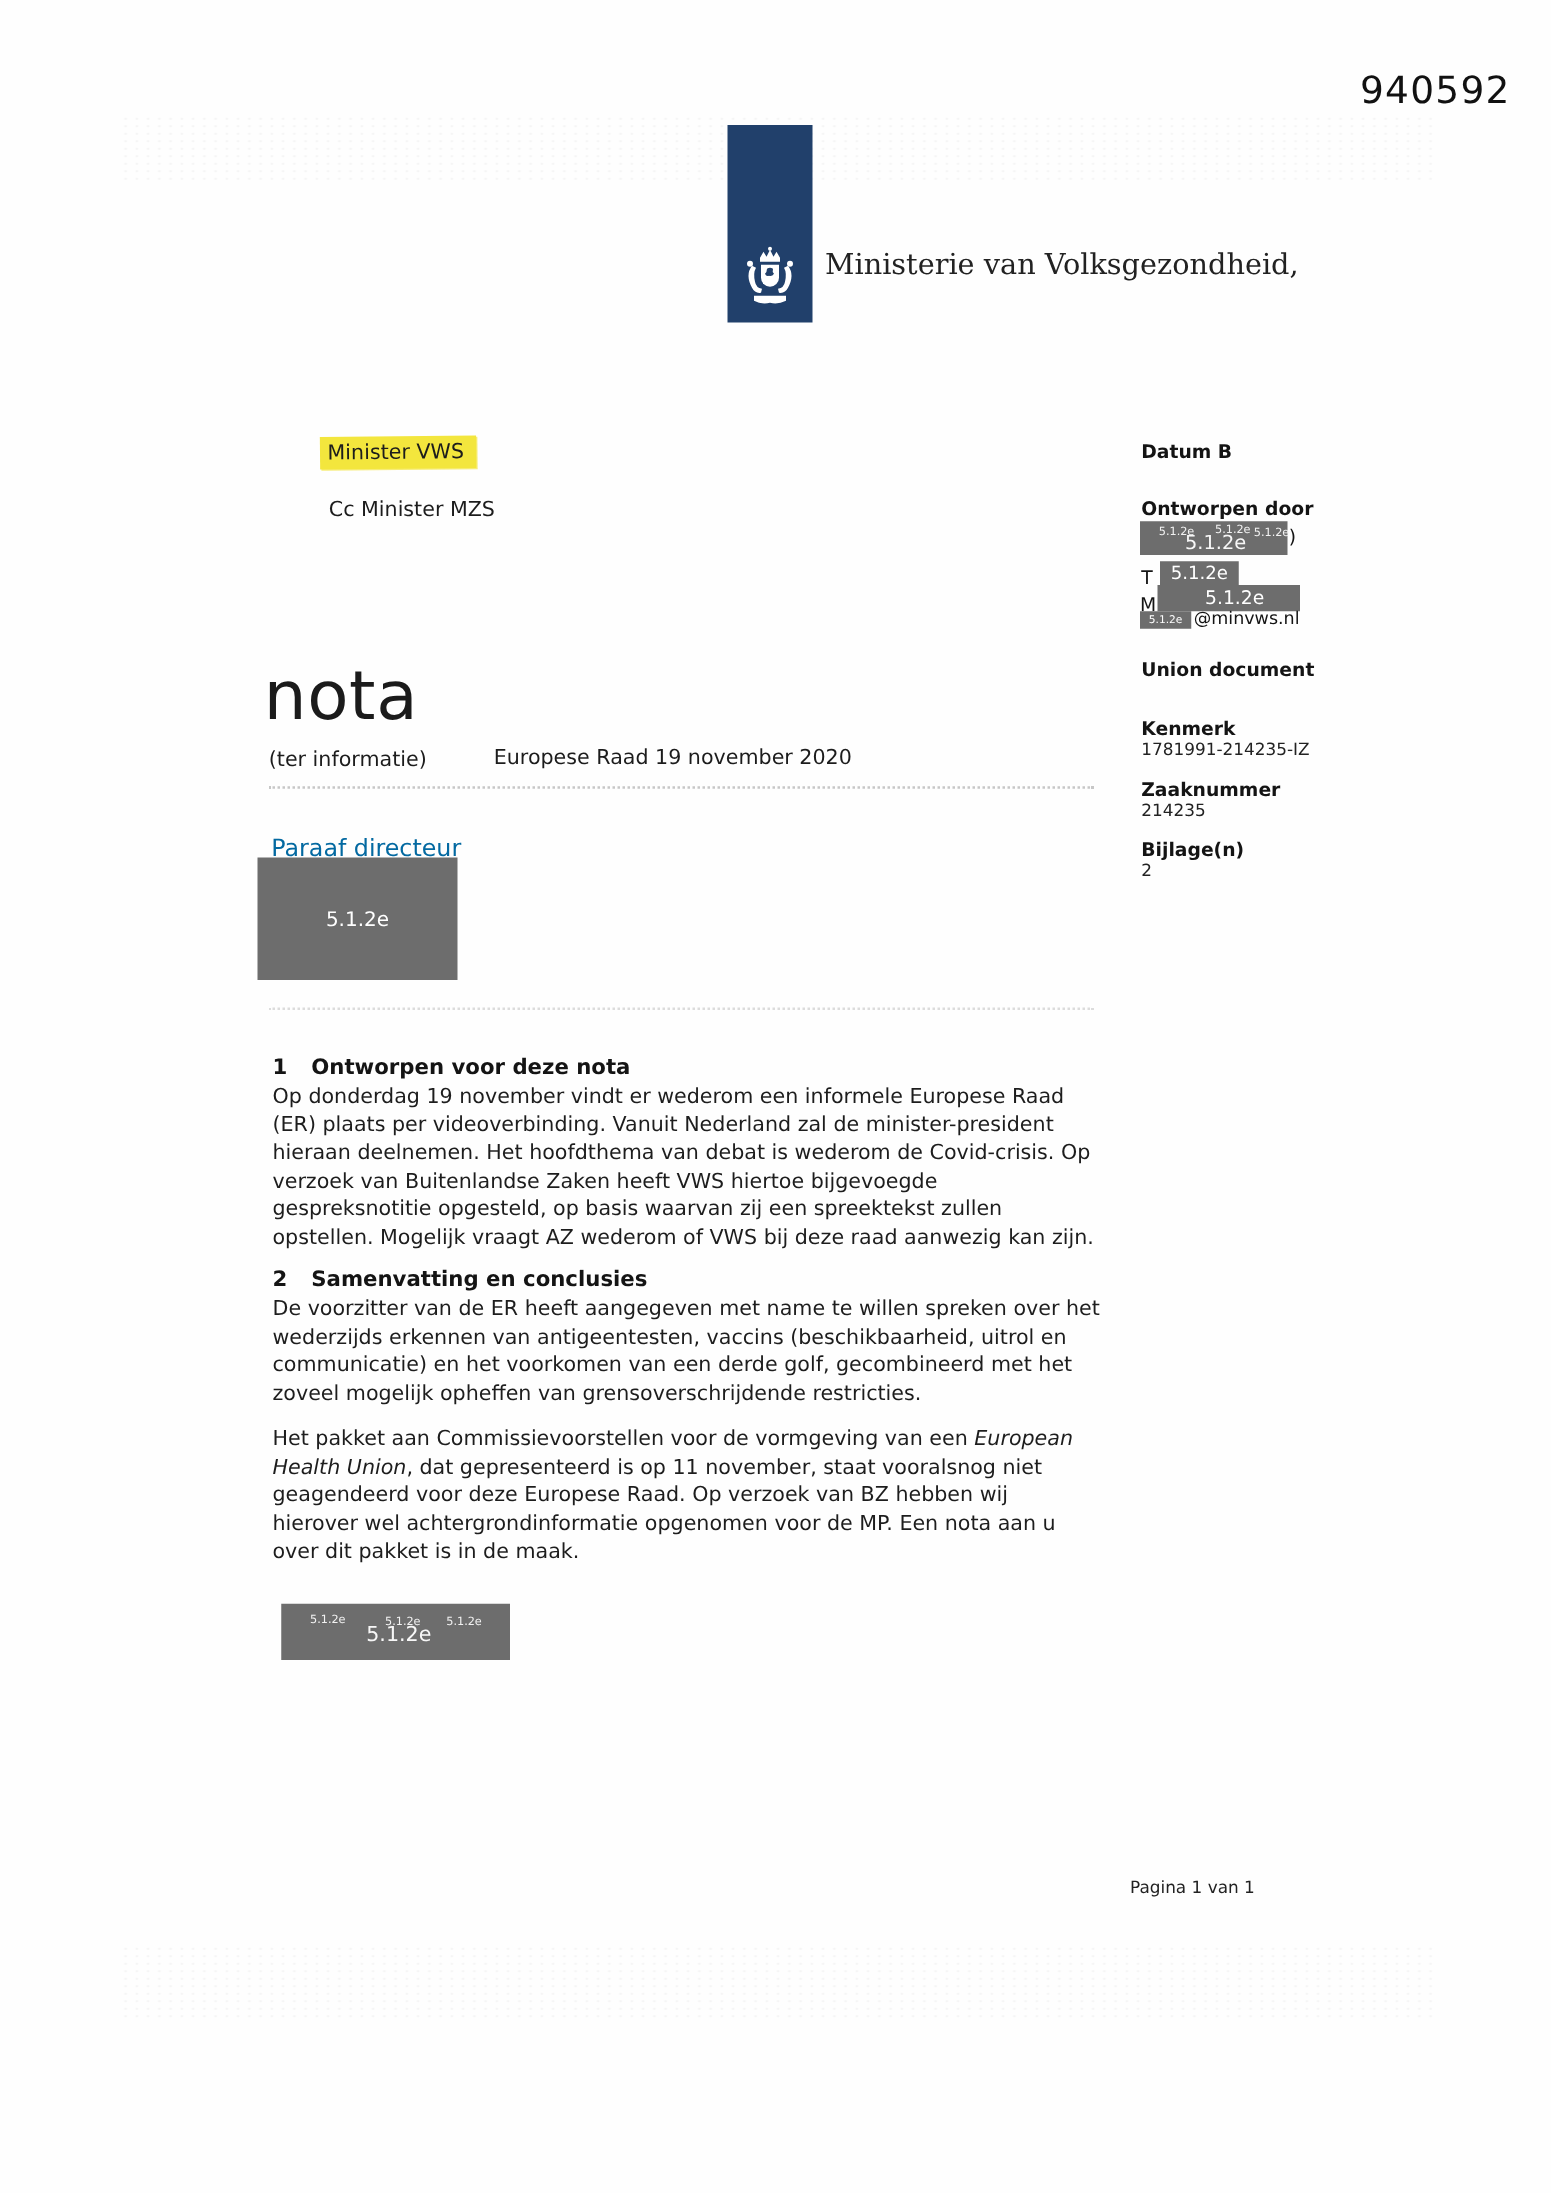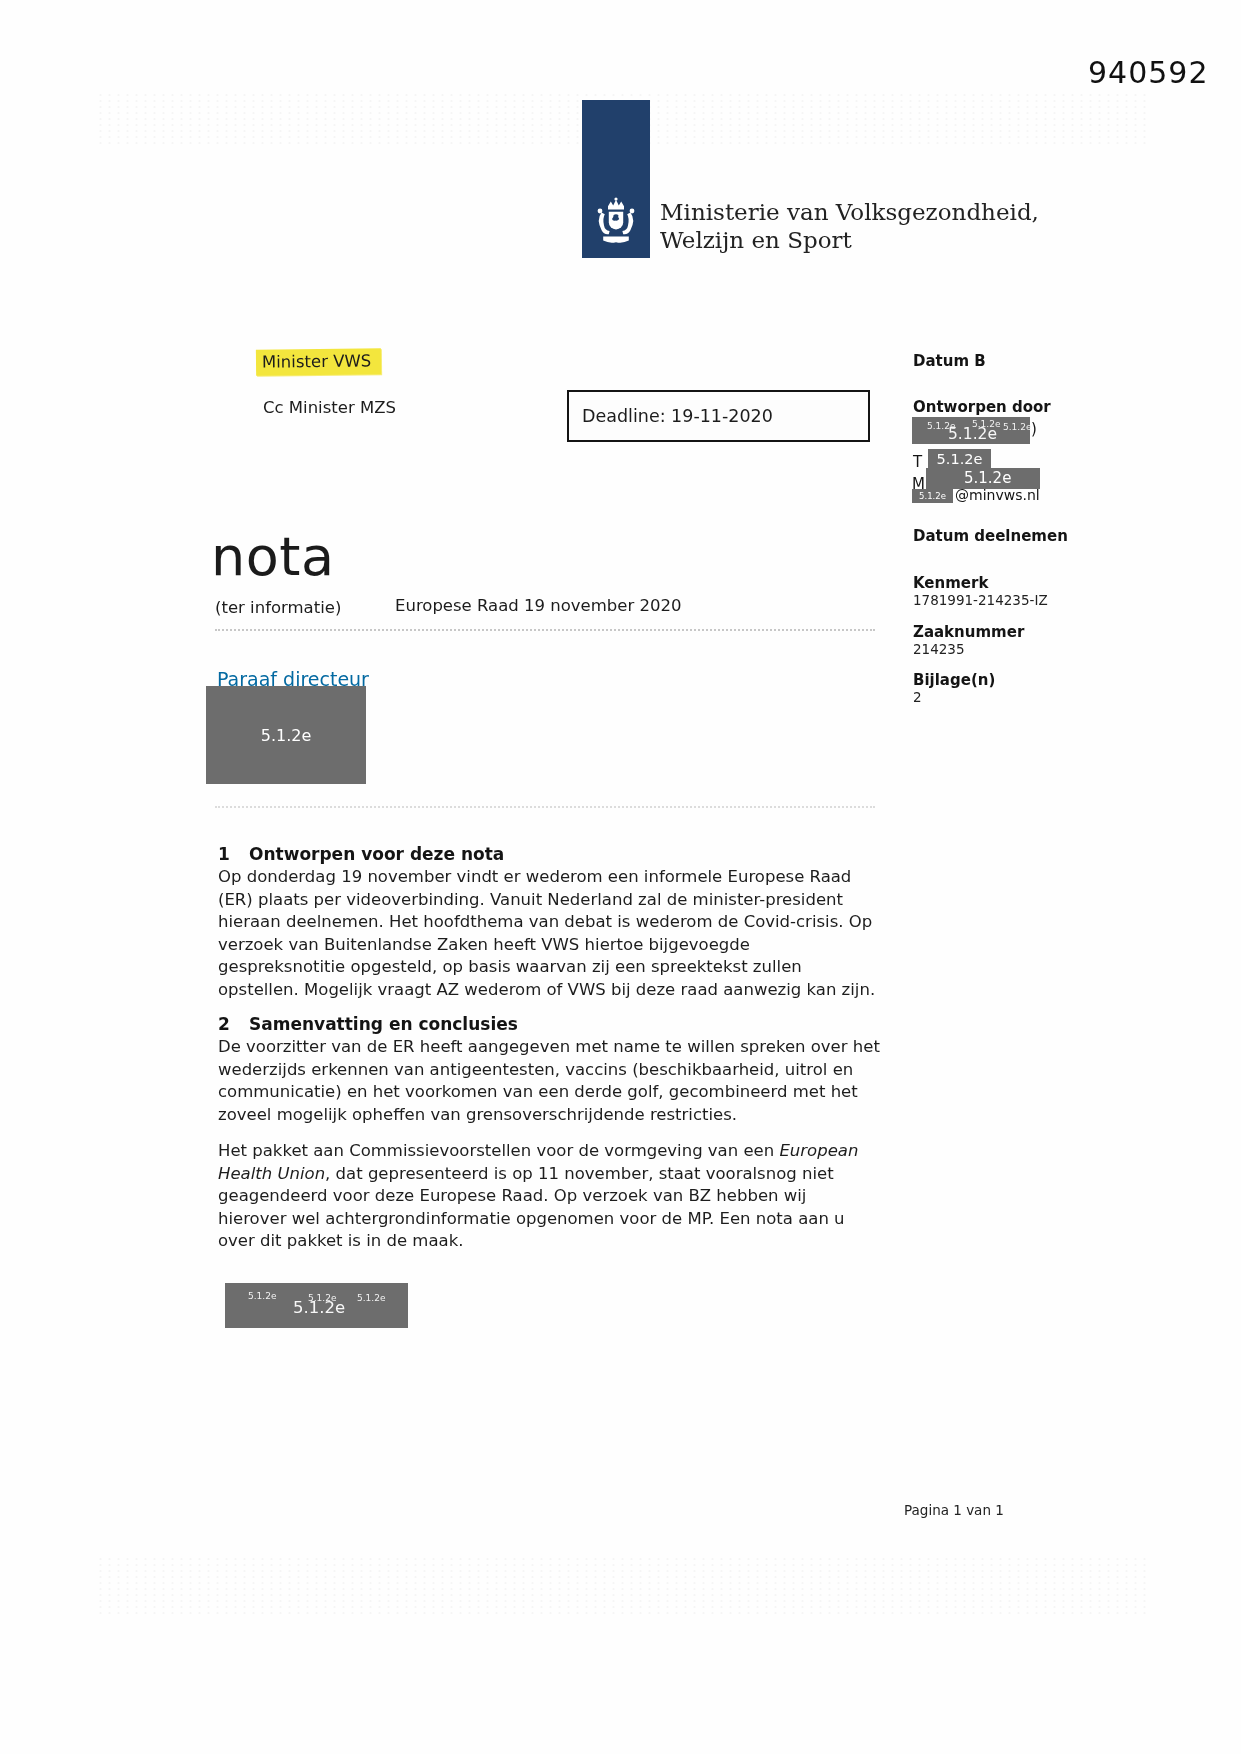--- a/index.html
+++ b/index.html
@@ -66,31 +66,27 @@
         <path d="M12 22 q-7 9 0 22 q3 6 9 5 l1 -4 q-6 -1 -7 -7 q-2 -9 1 -14 z"></path>
         <path d="M48 22 q7 9 0 22 q-3 6 -9 5 l-1 -4 q6 -1 7 -7 q2 -9 -1 -14 z"></path>
         <circle cx="10" cy="20" r="3"></circle>
         <circle cx="50" cy="20" r="3"></circle>
         <path d="M14 52 h32 v5 q-8 4 -16 2 q-8 2 -16 -2 z"></path>
       </g>
     </svg>
   </div>
   <div class="abs ministry" style="left:660px;top:198px;">
     <div>Ministerie van Volksgezondheid,</div>
-    <div>Welzijn en Sport</div>
   </div>
 
   <div class="abs addr" style="left:212px;top:349px;">
     <span class="highlight">Minister VWS</span>
   </div>
   <div class="abs addr" style="left:219px;top:398px;">Cc Minister MZS</div>
 
-  <div class="abs deadline-box" style="left:567px;top:390px;">
-    <span>Deadline: 19-11-2020</span>
-  </div>
 
   <div class="abs meta-label" style="left:913px;top:352px;">Datum B</div>
 
   <div class="abs meta-label" style="left:913px;top:398px;">Ontworpen door</div>
   <div class="abs redact" style="left:912px;top:417px;width:118px;height:27px;">
     <span class="redact-sm" style="left:15px;top:4px;">5.1.2e</span>
     <span class="redact-sm" style="left:60px;top:2px;">5.1.2e</span>
     <span class="redact-sm" style="left:91px;top:5px;">5.1.2e</span>
     <span class="redact-lg" style="left:36px;top:8px;">5.1.2e</span>
   </div>
@@ -98,21 +94,21 @@
 
   <div class="abs tm-letter" style="left:913px;top:453px;">T</div>
   <div class="abs redact" style="left:928px;top:449px;width:63px;height:20px;text-align:center;font-size:14.5px;line-height:20px;">5.1.2e</div>
 
   <div class="abs tm-letter" style="left:912px;top:475px;">M</div>
   <div class="abs redact" style="left:926px;top:468px;width:114px;height:21px;font-size:15px;line-height:21px;padding-left:38px;box-sizing:border-box;">5.1.2e</div>
 
   <div class="abs redact" style="left:912px;top:489px;width:41px;height:14px;font-size:8.5px;line-height:14px;text-align:center;">5.1.2e</div>
   <div class="abs email" style="left:955px;top:487px;">@minvws.nl</div>
 
-  <div class="abs meta-label" style="left:913px;top:527px;">Datum deelnemen</div>
+  <div class="abs meta-label" style="left:913px;top:527px;">Union document</div>
 
   <div class="abs meta-label" style="left:913px;top:574px;">Kenmerk</div>
   <div class="abs meta-value" style="left:913px;top:592px;">1781991-214235-IZ</div>
 
   <div class="abs meta-label" style="left:913px;top:623px;">Zaaknummer</div>
   <div class="abs meta-value" style="left:913px;top:641px;">214235</div>
 
   <div class="abs meta-label" style="left:913px;top:671px;">Bijlage(n)</div>
   <div class="abs meta-value" style="left:913px;top:689px;">2</div>
 

